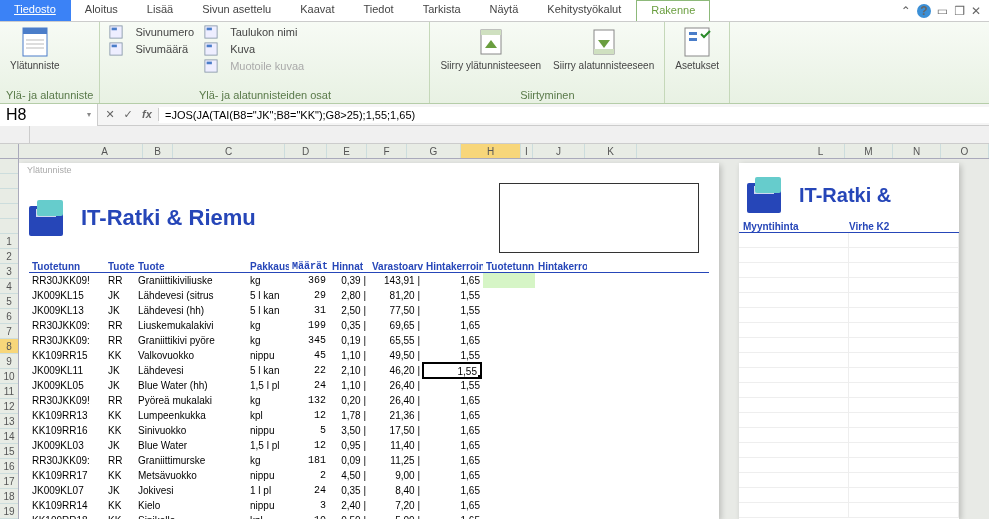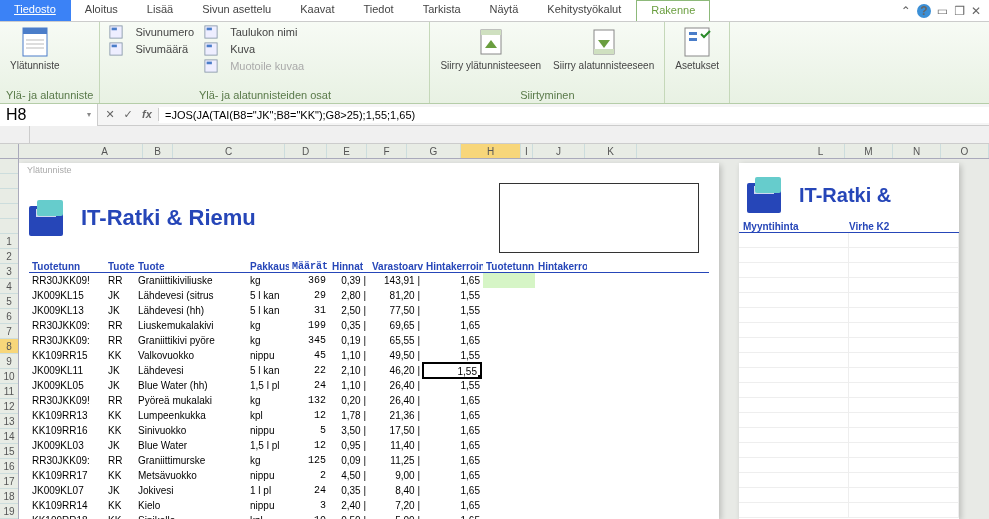--- a/index.html
+++ b/index.html
@@ -454,21 +454,21 @@
                 <div class="c c7 r">11,40 |</div>
                 <div class="c c8 r">1,65</div>
                 <div class="c c9"></div>
                 <div class="c c10"></div>
               </div>
               <div class="row">
                 <div class="c c1">RR30JKK09:</div>
                 <div class="c c2">RR</div>
                 <div class="c c3">Graniittimurske</div>
                 <div class="c c4">kg</div>
-                <div class="c c5 r">125</div>
+                <div class="c c5 r">181</div>
                 <div class="c c6 r">0,09 |</div>
                 <div class="c c7 r">11,25 |</div>
                 <div class="c c8 r">1,65</div>
                 <div class="c c9"></div>
                 <div class="c c10"></div>
               </div>
               <div class="row">
                 <div class="c c1">KK109RR17</div>
                 <div class="c c2">KK</div>
                 <div class="c c3">Metsävuokko</div>

